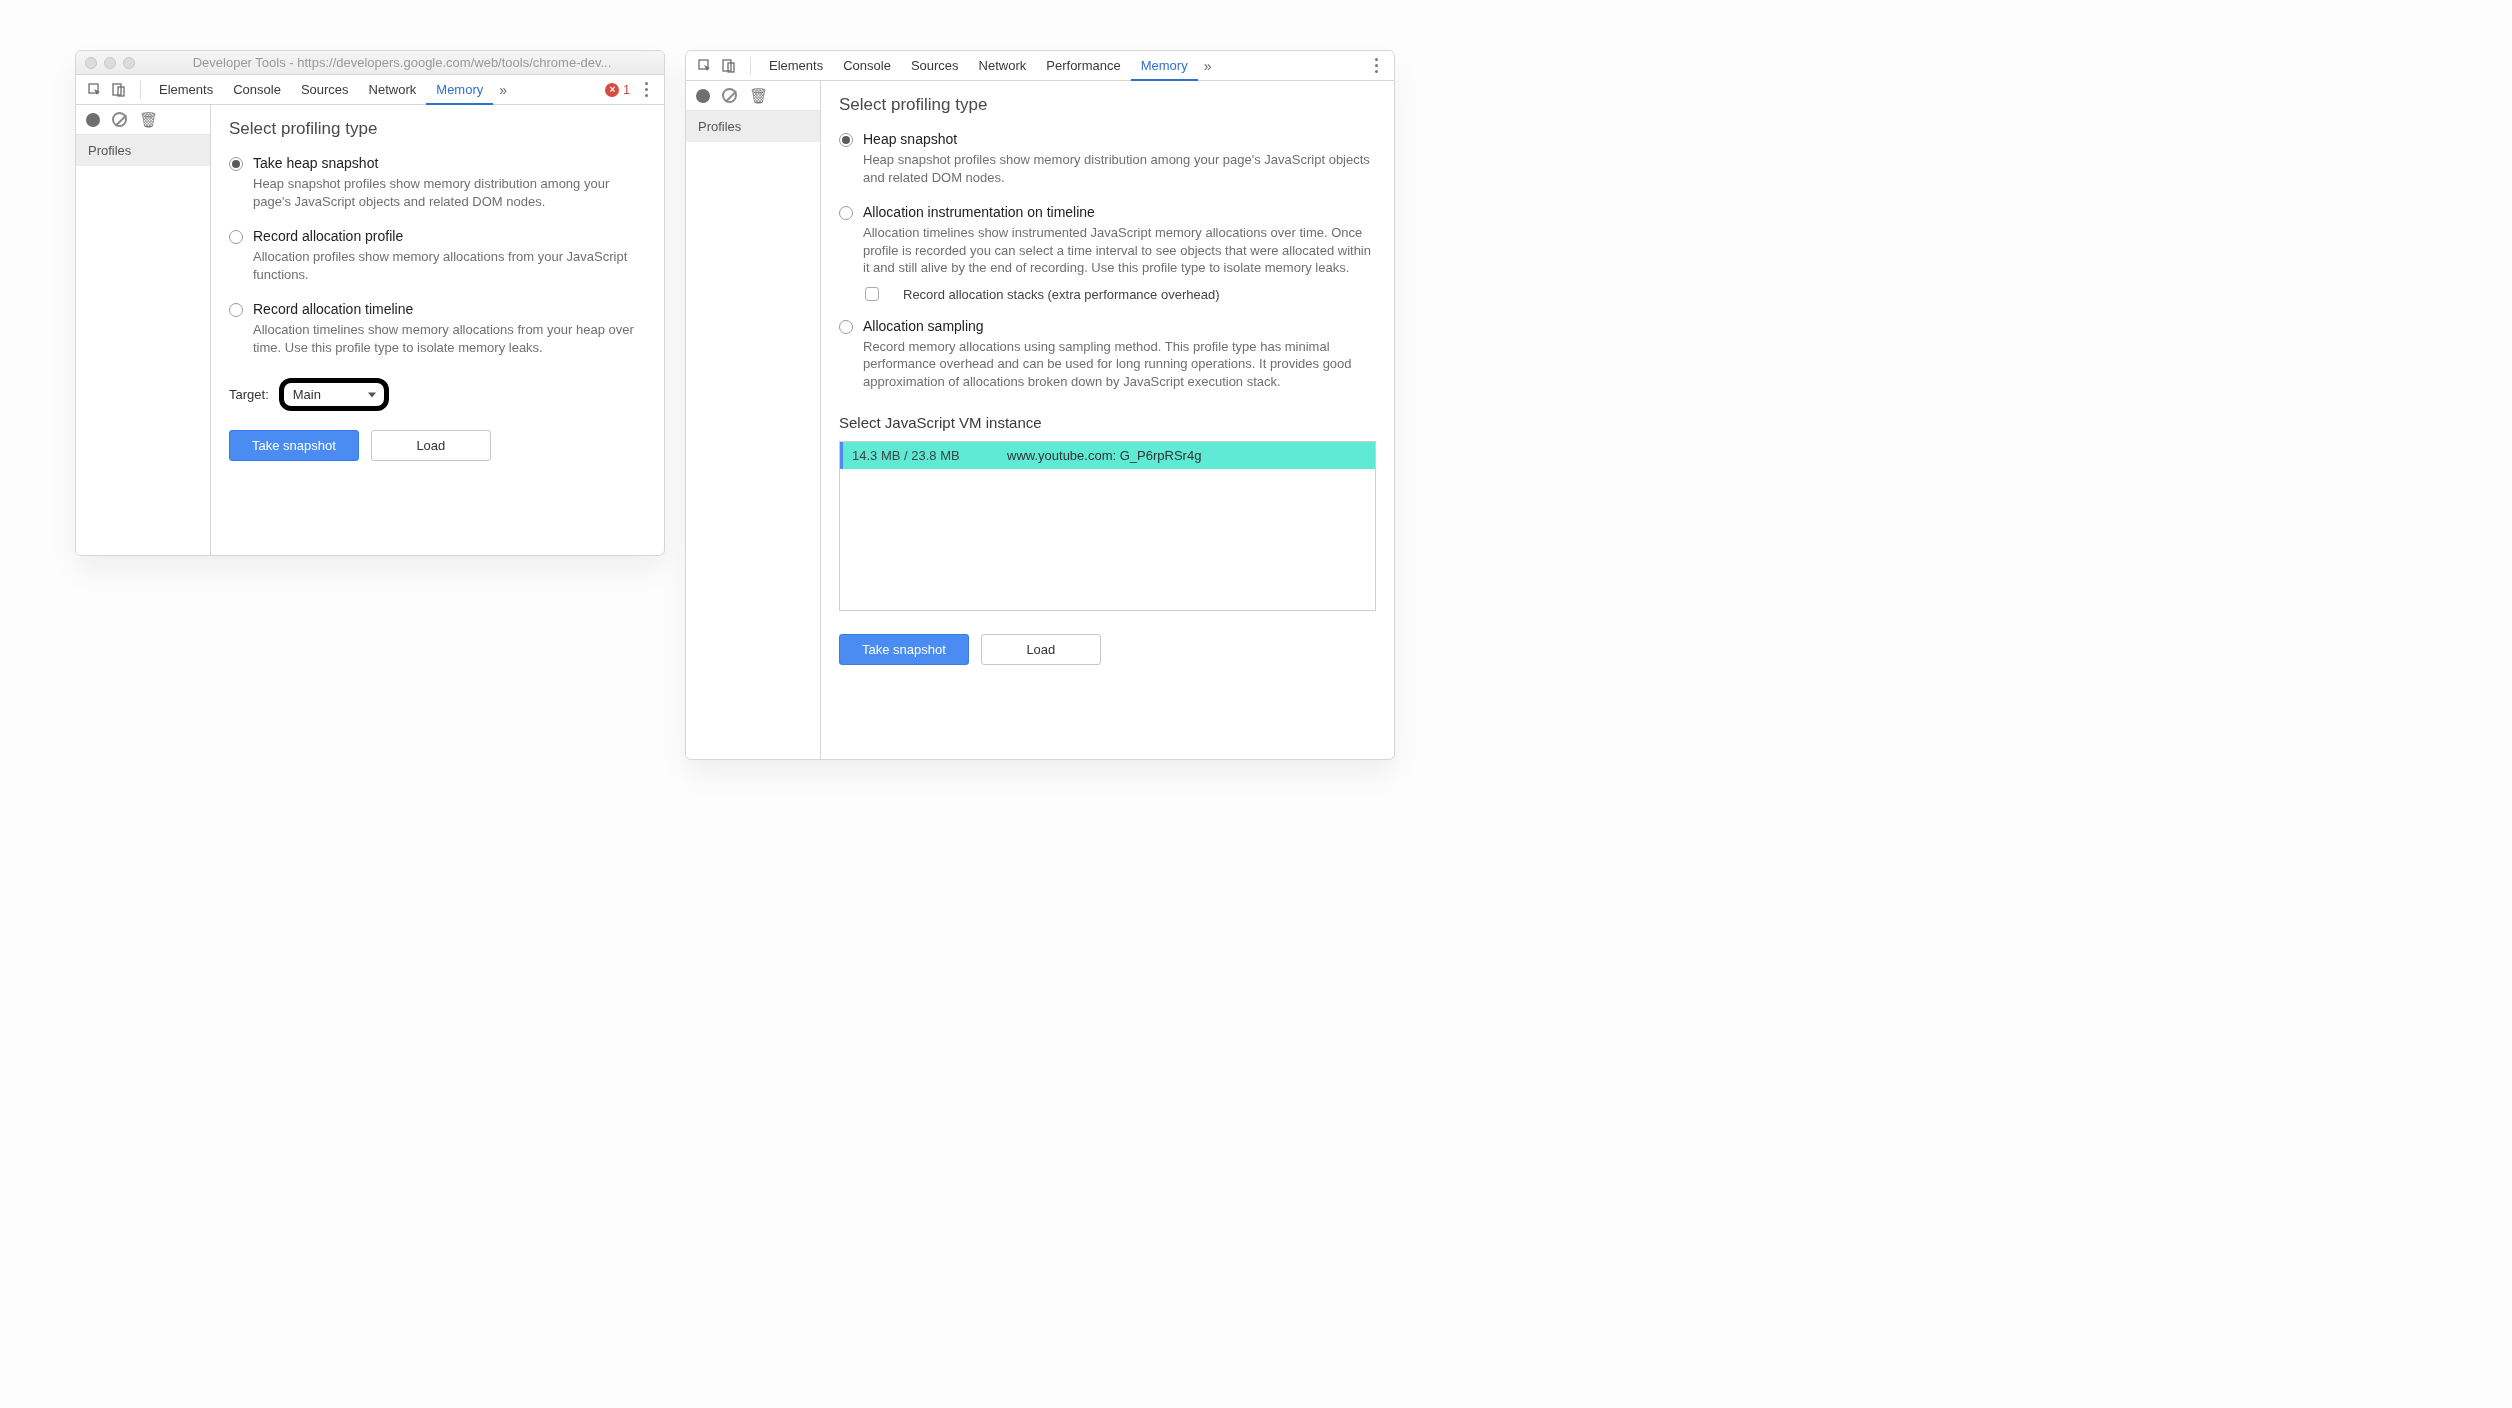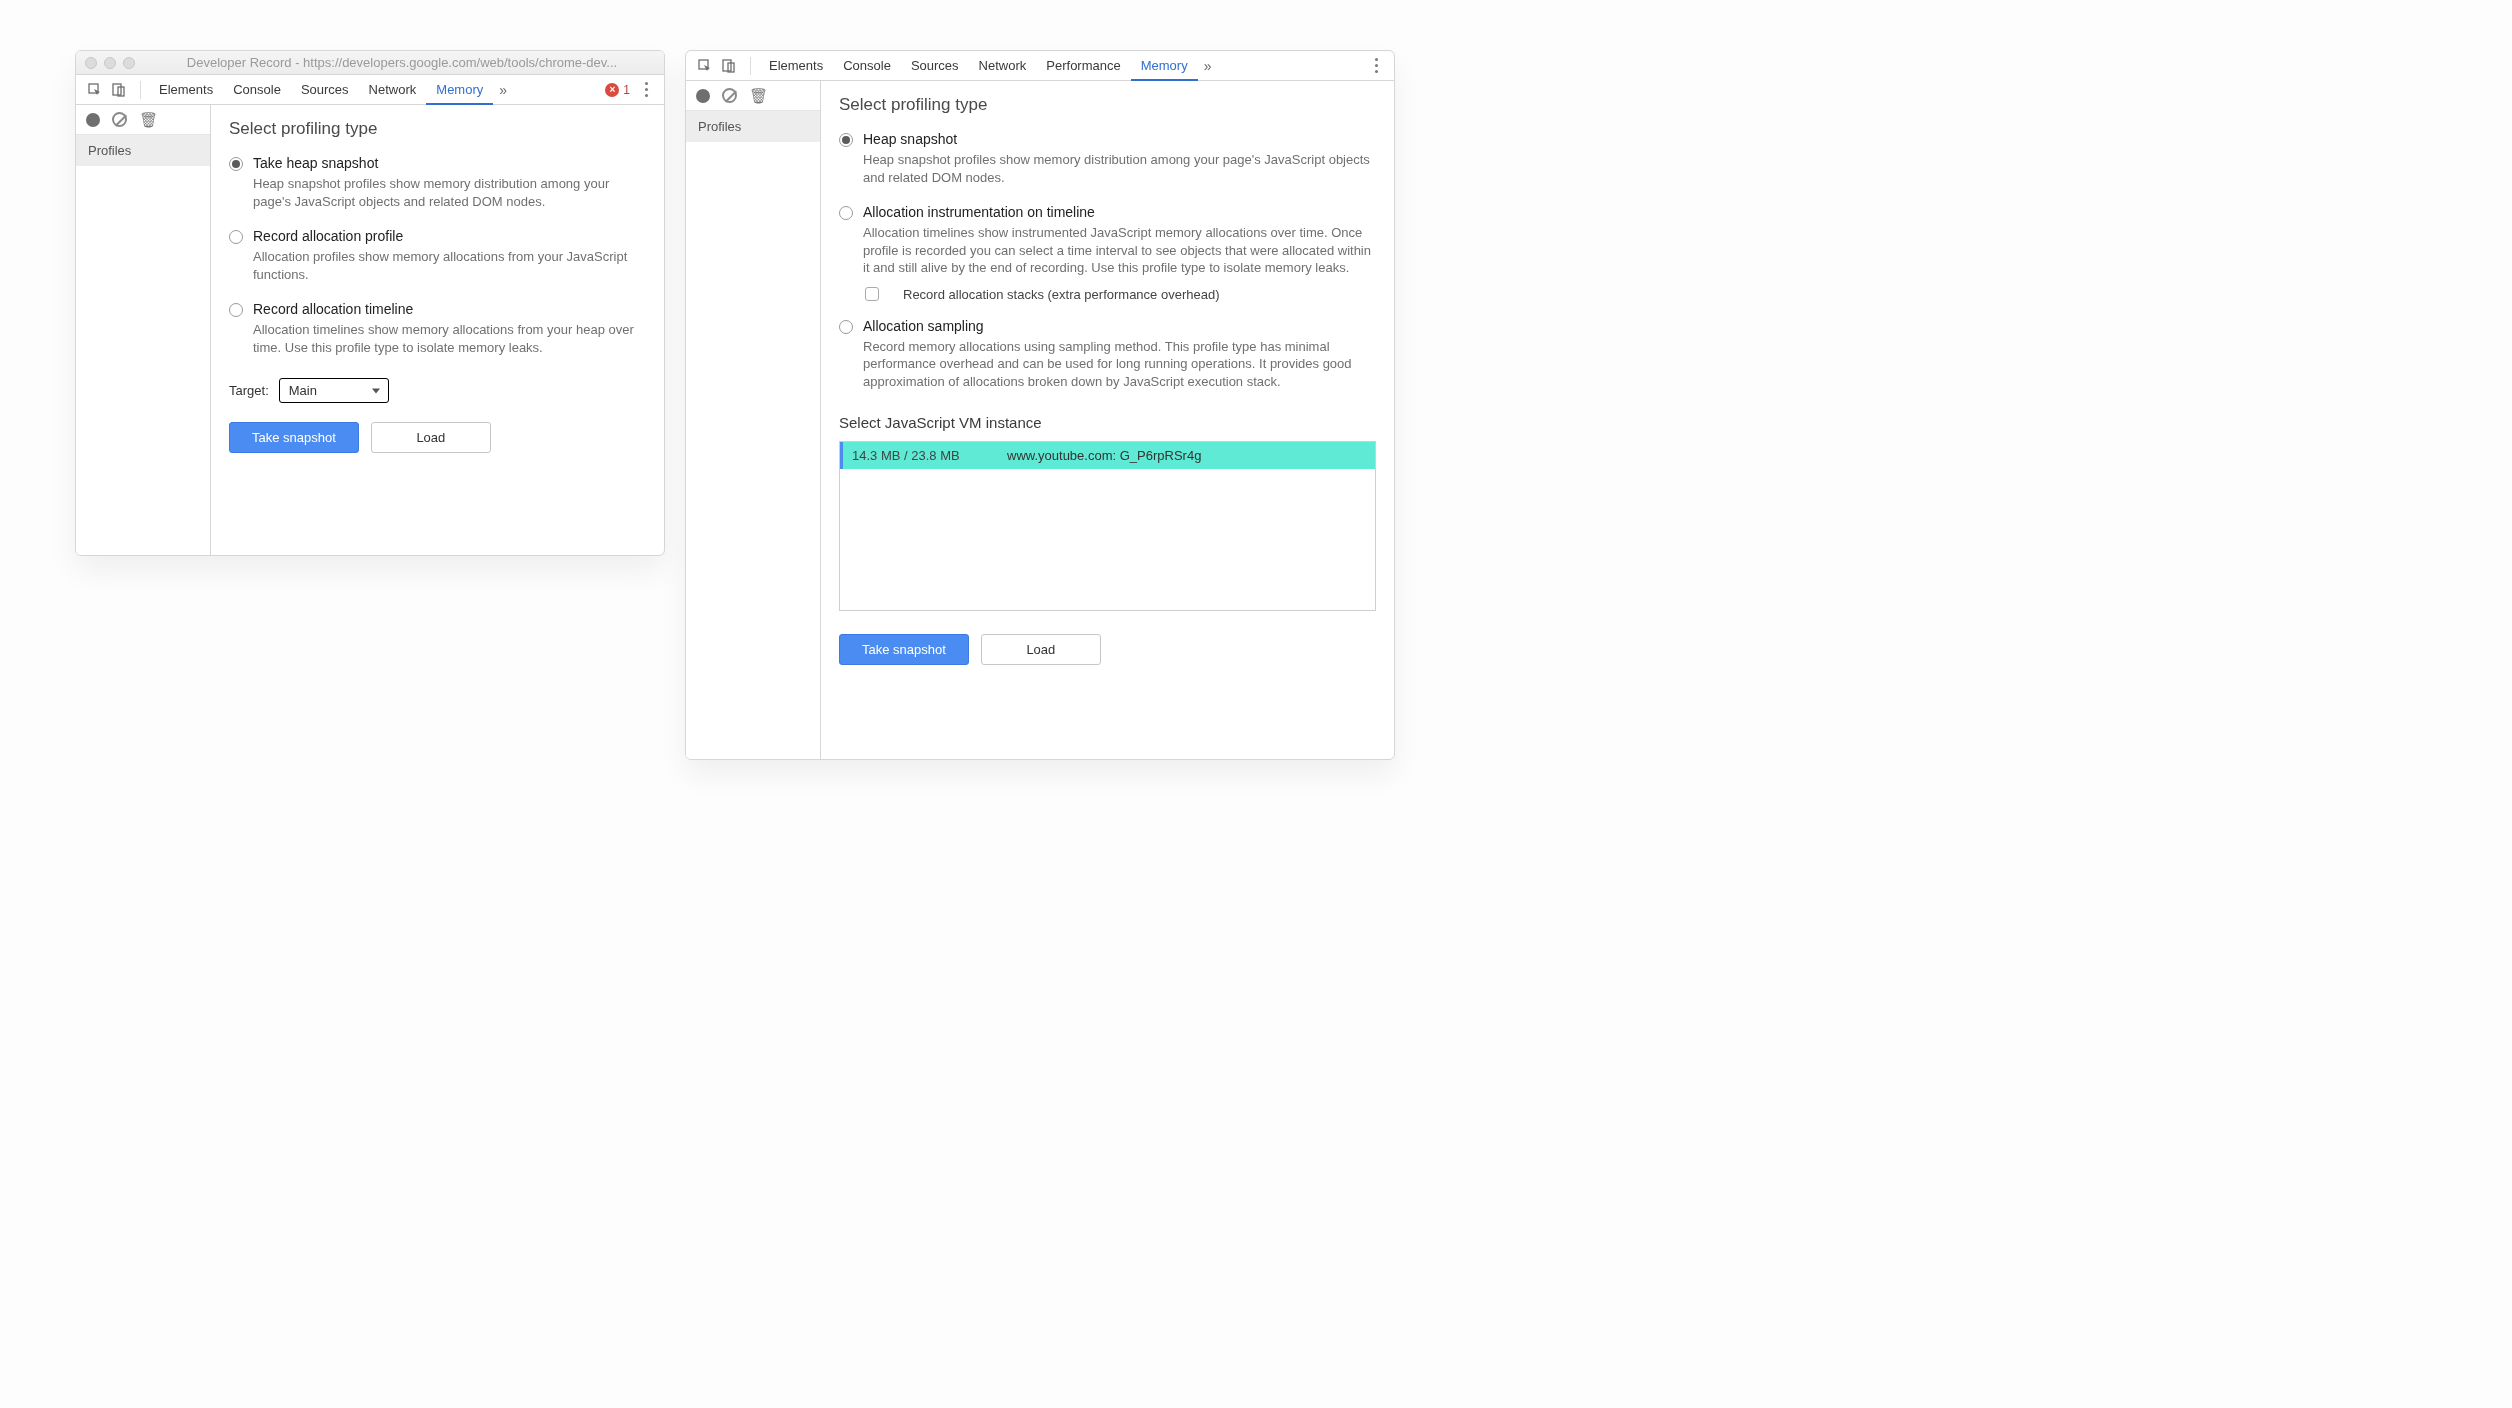--- a/index.html
+++ b/index.html
@@ -146,21 +146,21 @@
 .opt .label .desc { font-size: 13px; color: #707070; line-height: 1.35; }
 .subopt { margin: -8px 0 16px 26px; display: flex; align-items: center; gap: 24px; color: #444; }
 .subopt .cb {
   width: 14px; height: 14px; border: 1px solid #aaa; border-radius: 3px;
   background: #fff;
 }
 
 .target-row { display: flex; align-items: center; gap: 10px; margin: 4px 0 14px 0; }
 .target-row label { color: #333; }
 .select {
-  border: 1px solid #000000; border-radius: 3px;
+  border: 5px solid #000000; border-radius: 12px;
   padding: 4px 22px 4px 9px;
   background: #fff; min-width: 110px;
   position: relative; font-size: 13px;
 }
 .select::after {
   content: ""; position: absolute; right: 8px; top: 50%;
   width: 0; height: 0; border-left: 4px solid transparent;
   border-right: 4px solid transparent; border-top: 5px solid #555;
   transform: translateY(-50%);
 }
@@ -196,21 +196,21 @@
 
 <div class="stage">
 
   <div class="window w1">
     <div class="titlebar">
       <div class="traffic">
         <span></span>
         <span></span>
         <span></span>
       </div>
-      <div class="title">Developer Record - https://developers.google.com/web/tools/chrome-dev...</div>
+      <div class="title">Developer Tools - https://developers.google.com/web/tools/chrome-dev...</div>
     </div>
 
     <div class="tabs">
       <div class="tab-icon">
         <svg width="16" height="16" class="dock-icon-svg">
             <rect x="2" y="2" width="9" height="9"></rect>
             <path d="M7 7 l6 3 l-2 1 l-1 2 z" fill="#6e6e6e" stroke="none"></path>
           </svg>
       </div>
       <div class="tab-icon">

